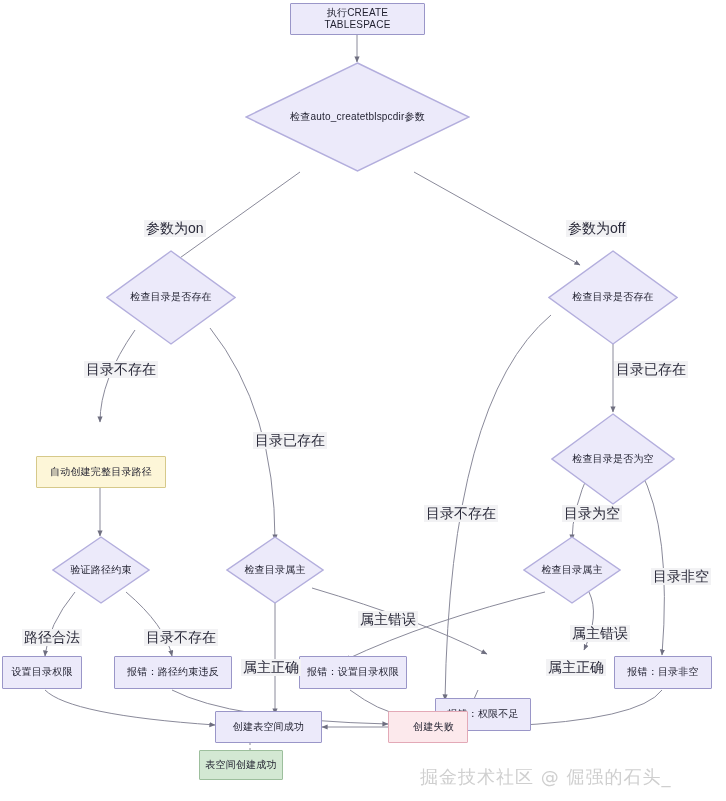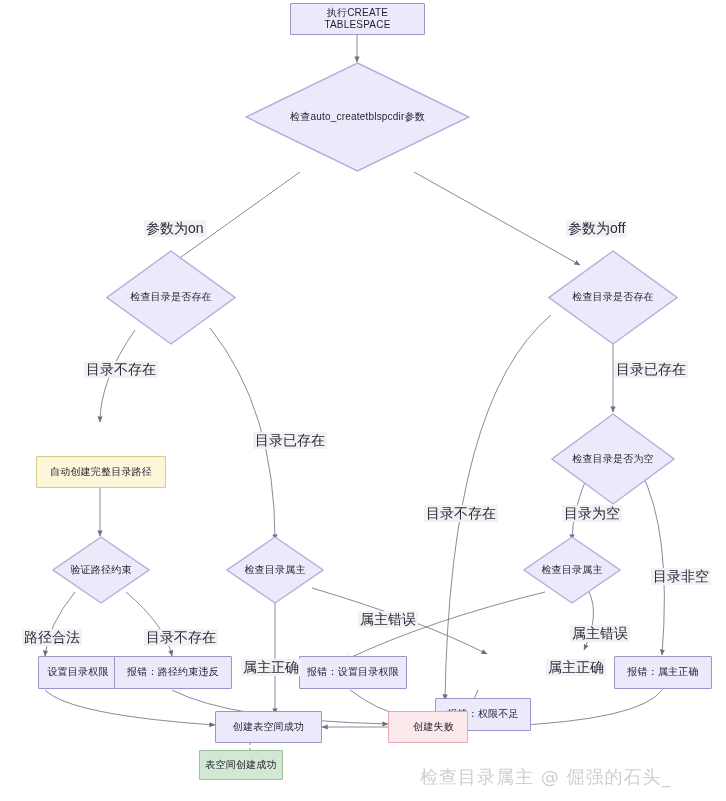--- a/index.html
+++ b/index.html
@@ -206,38 +206,38 @@
     <span class="dlabel">检查目录属主</span>
   </div>
 
   <div class="node diamond" style="left:523px; top:536px; width:98px; height:68px;">
     <svg class="dshape" viewBox="0 0 98 68" preserveAspectRatio="none">
       <polygon points="49,1 97,34 49,67 1,34" fill="#eceafa" stroke="#b3aedd" stroke-width="1.4"></polygon>
     </svg>
     <span class="dlabel">检查目录属主</span>
   </div>
 
-  <div class="node rect" style="left:2px; top:656px; width:80px; height:33px;margin-left:36px;">
+  <div class="node rect" style="left:2px; top:656px; width:80px; height:33px;">
     <span>设置目录权限</span>
   </div>
 
   <div class="node rect" style="left:114px; top:656px; width:118px; height:33px;align-items:center;">
     <span>报错：路径约束违反</span>
   </div>
 
   <div class="node rect" style="left:299px; top:656px; width:108px; height:33px;">
     <span>报错：设置目录权限</span>
   </div>
 
   <div class="node rect" style="left:435px; top:692px; width:96px; height:33px;margin-top:6px;">
     <span>报错：权限不足</span>
   </div>
 
   <div class="node rect" style="left:614px; top:656px; width:98px; height:33px;">
-    <span>报错：属主正确</span>
+    <span>报错：目录非空</span>
   </div>
 
   <div class="node rect" style="left:215px; top:711px; width:107px; height:32px;">
     <span>创建表空间成功</span>
   </div>
 
   <div class="node rect pink" style="left:388px; top:711px; width:80px; height:32px;padding-left:15px;">
     <span>创建失败</span>
   </div>
 
@@ -266,15 +266,15 @@
   <div class="edge-label" style="left:144px; top:629px;">目录不存在</div>
 
   <div class="edge-label" style="left:358px; top:611px;">属主错误</div>
 
   <div class="edge-label" style="left:241px; top:659px;">属主正确</div>
 
   <div class="edge-label" style="left:570px; top:625px;">属主错误</div>
 
   <div class="edge-label" style="left:546px; top:659px;">属主正确</div>
 
-  <div class="watermark" style="left:420px; top:765px;">检查目录属主 @ 倔强的石头_</div>
+  <div class="watermark" style="left:420px; top:765px;">掘金技术社区 @ 倔强的石头_</div>
 
 </div>
 
 </body></html>

